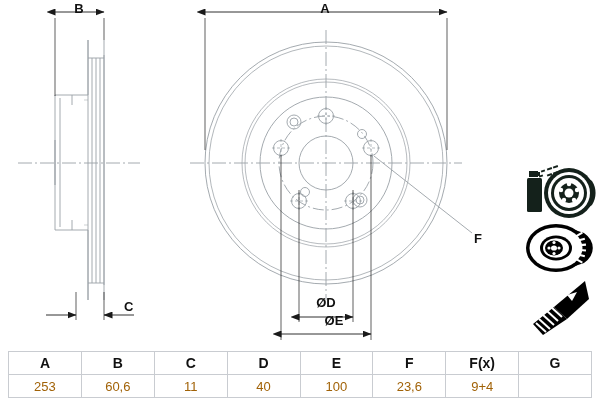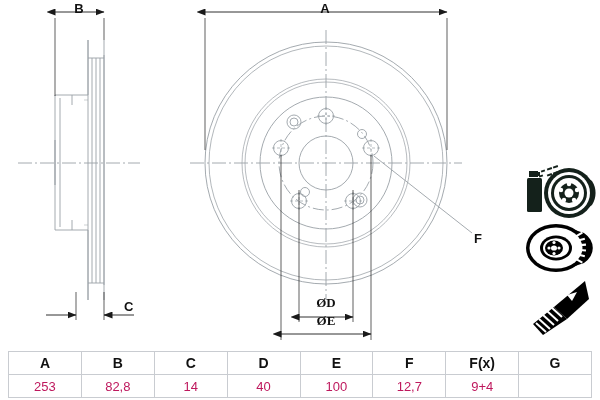--- a/index.html
+++ b/index.html
@@ -59,21 +59,21 @@
   #spec-table thead th {
     height: 22px;
     font-size: 14px;
     font-weight: 700;
     color: #111111;
   }
   #spec-table tbody td {
     height: 22px;
     font-size: 13px;
     font-weight: 400;
-    color: #be185d;
+    color: #a16207;
   }
   
   .product-icon {
     position: absolute;
   }
 </style>
 </head>
 <body>
 
 <div id="page">
@@ -213,22 +213,22 @@
       <line x1="281" y1="155" x2="281" y2="340"></line>
       <line x1="371" y1="155" x2="371" y2="340"></line>
     </g>
 
     <line x1="281" y1="334" x2="371" y2="334" stroke="#1a1a1a" stroke-width="0.9" marker-start="url(#arrOut)" marker-end="url(#arrIn)"></line>
   </svg>
 
   <div class="dim-label center" style="left:325px; top:2px;">A</div>
   <div class="dim-label center" style="left:79px; top:2px;">B</div>
   <div class="dim-label" style="left:124px; top:300px;">C</div>
-  <div class="dim-label center" style="left:326px; top:296px;font-family:Liberation Serif, serif;">ØD</div>
-  <div class="dim-label center" style="left:326px; top:314px;font-family:Liberation Serif, serif;">ØE</div>
+  <div class="dim-label center" style="left:326px; top:296px;">ØD</div>
+  <div class="dim-label center" style="left:334px; top:314px;">ØE</div>
   <div class="dim-label" style="left:474px; top:232px;">F</div>
 
   <svg class="product-icon" style="left:524px; top:164px;" width="72" height="60" viewBox="0 0 72 60">
 
     <g fill="#14211b">
       <rect x="17" y="6" width="4" height="2" transform="rotate(-18 19 7)"></rect>
       <rect x="23" y="4" width="5" height="2" transform="rotate(-18 25 5)"></rect>
       <rect x="23" y="10" width="5" height="2" transform="rotate(-18 25 11)"></rect>
       <rect x="29" y="2" width="5" height="2" transform="rotate(-18 31 3)"></rect>
       <rect x="29" y="8" width="5" height="2" transform="rotate(-18 31 9)"></rect>
@@ -310,24 +310,24 @@
         <th>D</th>
         <th>E</th>
         <th>F</th>
         <th>F(x)</th>
         <th>G</th>
       </tr>
     </thead>
     <tbody>
       <tr>
         <td>253</td>
-        <td>82,8</td>
-        <td>14</td>
+        <td>60,6</td>
+        <td>11</td>
         <td>40</td>
         <td>100</td>
-        <td>12,7</td>
+        <td>23,6</td>
         <td>9+4</td>
         <td></td>
       </tr>
     </tbody>
   </table>
 
 </div>
 
 </body></html>

